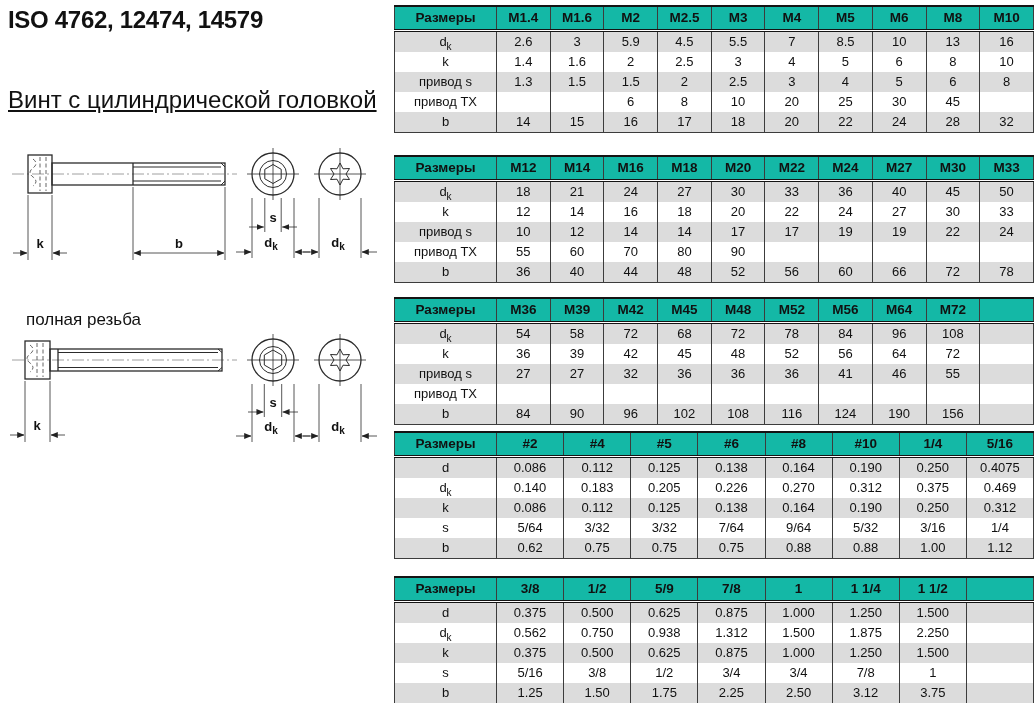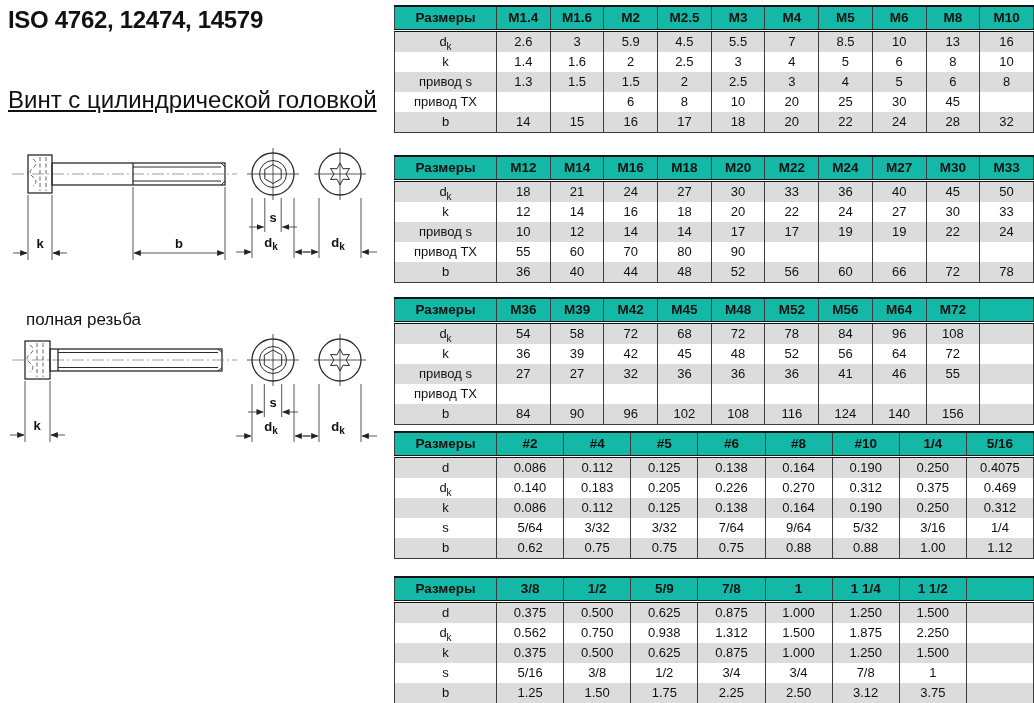--- a/index.html
+++ b/index.html
@@ -429,21 +429,21 @@
         </tr>
         <tr class="alt">
           <th>b</th>
           <td>84</td>
           <td>90</td>
           <td>96</td>
           <td>102</td>
           <td>108</td>
           <td>116</td>
           <td>124</td>
-          <td>140</td>
+          <td>190</td>
           <td>156</td>
           <td></td>
         </tr>
       </tbody>
     </table>
   </div>
 <div class="tbl-wrap" style="top:431px">
     <table class="dim">
       <colgroup>
         <col style="width: 102px;">

